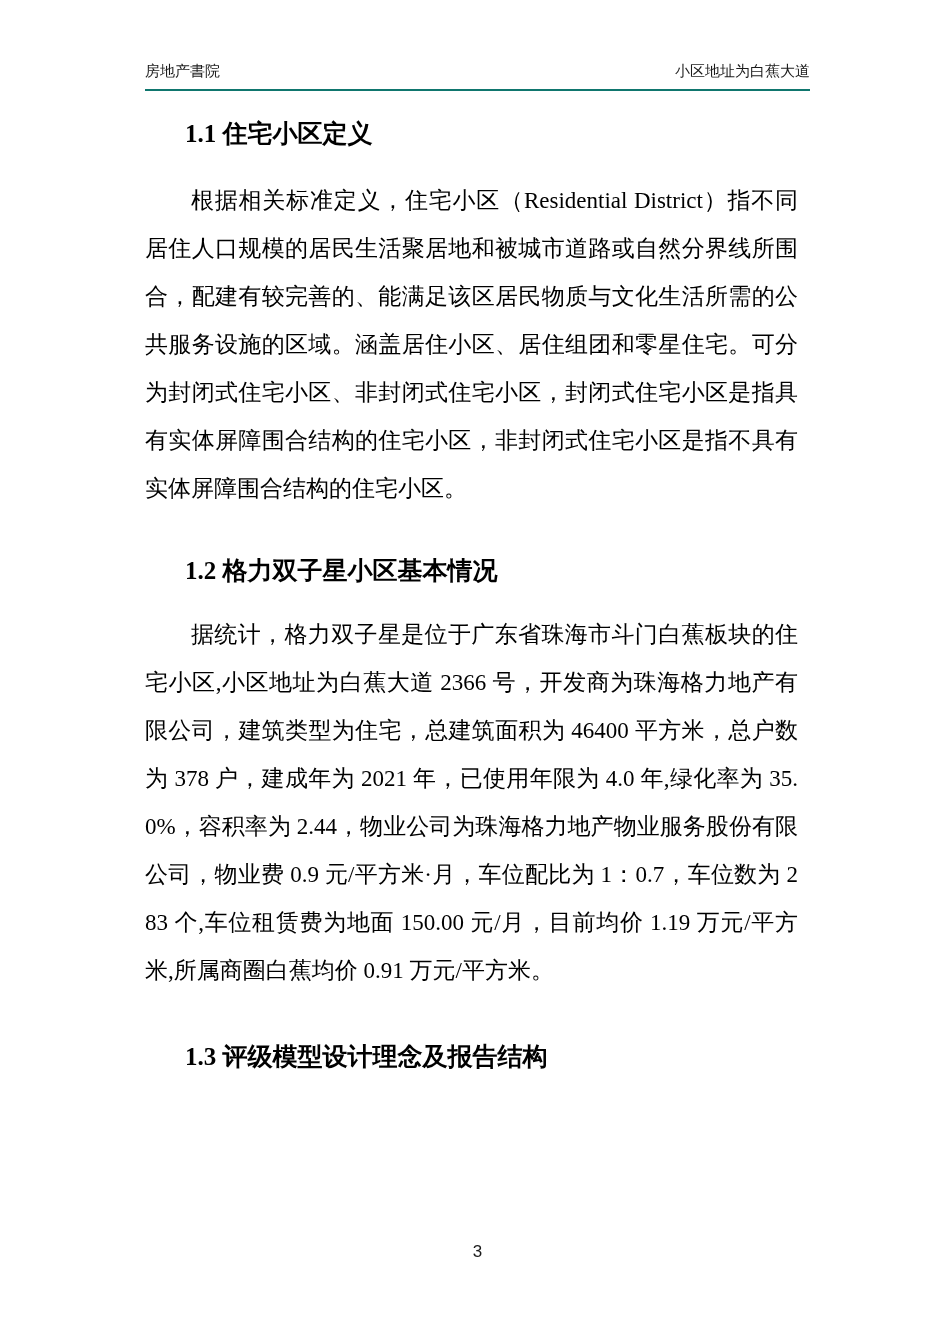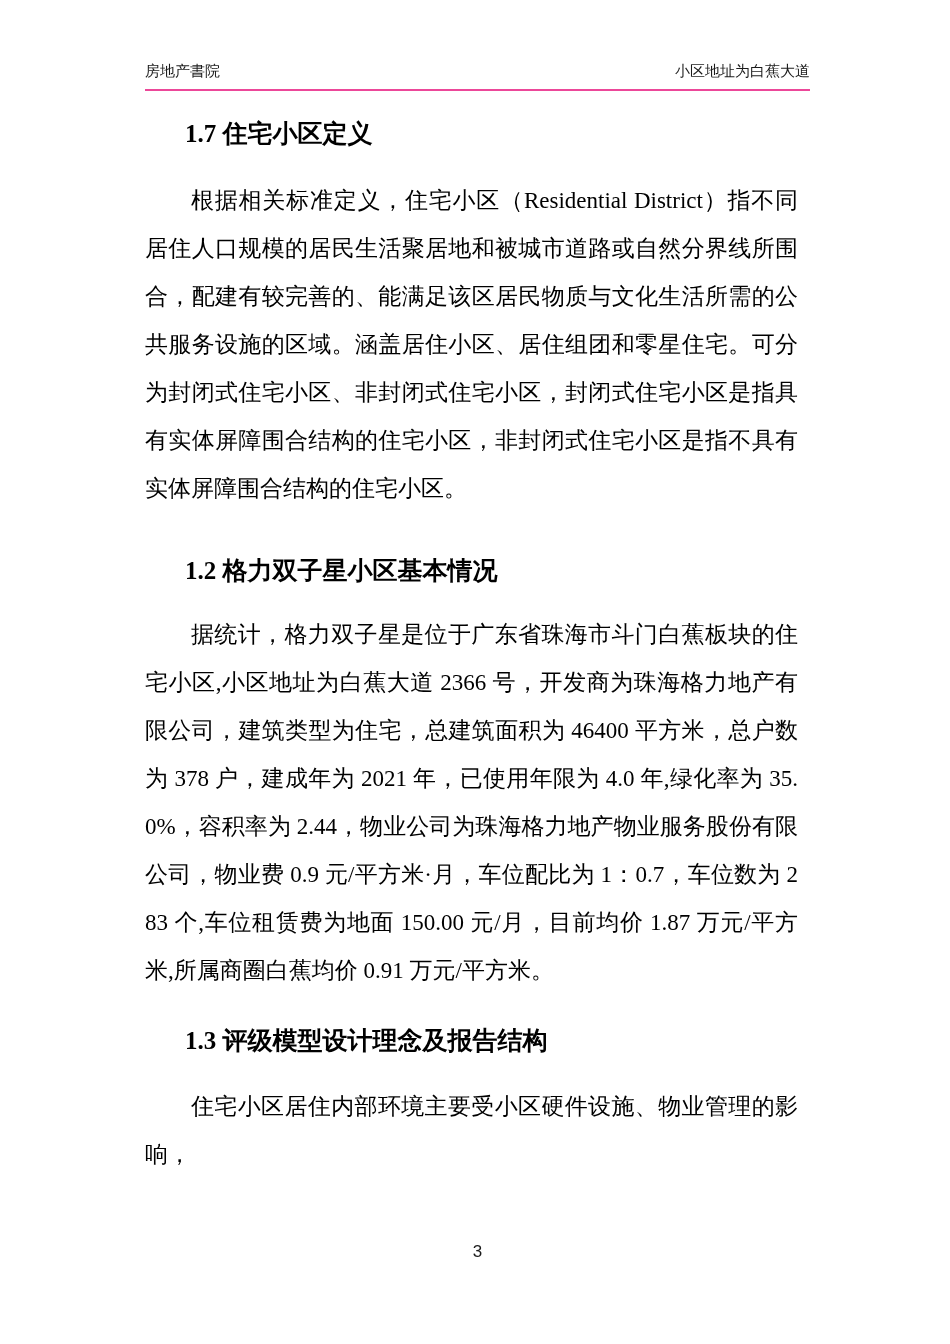--- a/index.html
+++ b/index.html
@@ -23,37 +23,37 @@
   }
   .page-header {
     margin-top: 62px;
     display: flex;
     justify-content: space-between;
     align-items: flex-end;
     font-family: "Liberation Sans", "DejaVu Sans", sans-serif;
     font-size: 15px;
     color: #1a1a1a;
     padding-bottom: 8px;
-    border-bottom: 2px solid #ec4899;
+    border-bottom: 2px solid #0f766e;
   }
   .chapter-title {
     margin: 57px 0 0 42px;
     font-size: 27px;
     line-height: 32px;
     font-weight: bold;
     letter-spacing: 1px;
   }
   .section-heading {
     margin: 28px 0 0 40px;
     font-size: 25px;
     line-height: 30px;
     font-weight: bold;
   }
   .section-heading.s2 { margin-top: 43px; }
-  .section-heading.s3 { margin-top: 31px; }
+  .section-heading.s3 { margin-top: 47px; }
   .para {
     margin: 28px 12px 0 0;
     font-size: 23px;
     line-height: 48px;
     text-indent: 2em;
     text-align: justify;
     text-justify: inter-ideograph;
     word-break: break-all;
   }
   .para.p2 { margin-top: 25px; }
@@ -73,27 +73,26 @@
 <body>
 
 <div class="doc">
 
   <div class="page-header">
     <span>房地产書院</span>
     <span>小区地址为白蕉大道</span>
   </div>
 
 
-  <h2 class="section-heading s1">1.7 住宅小区定义</h2>
+  <h2 class="section-heading s1">1.1 住宅小区定义</h2>
 
   <p class="para p1">根据相关标准定义，住宅小区（Residential District）指不同居住人口规模的居民生活聚居地和被城市道路或自然分界线所围合，配建有较完善的、能满足该区居民物质与文化生活所需的公共服务设施的区域。涵盖居住小区、居住组团和零星住宅。可分为封闭式住宅小区、非封闭式住宅小区，封闭式住宅小区是指具有实体屏障围合结构的住宅小区，非封闭式住宅小区是指不具有实体屏障围合结构的住宅小区。</p>
 
   <h2 class="section-heading s2">1.2 格力双子星小区基本情况</h2>
 
-  <p class="para p2">据统计，格力双子星是位于广东省珠海市斗门白蕉板块的住宅小区,小区地址为白蕉大道 2366 号，开发商为珠海格力地产有限公司，建筑类型为住宅，总建筑面积为 46400 平方米，总户数为 378 户，建成年为 2021 年，已使用年限为 4.0 年,绿化率为 35.0%，容积率为 2.44，物业公司为珠海格力地产物业服务股份有限公司，物业费 0.9 元/平方米·月，车位配比为 1：0.7，车位数为 283 个,车位租赁费为地面 150.00 元/月，目前均价 1.87 万元/平方米,所属商圈白蕉均价 0.91 万元/平方米。</p>
+  <p class="para p2">据统计，格力双子星是位于广东省珠海市斗门白蕉板块的住宅小区,小区地址为白蕉大道 2366 号，开发商为珠海格力地产有限公司，建筑类型为住宅，总建筑面积为 46400 平方米，总户数为 378 户，建成年为 2021 年，已使用年限为 4.0 年,绿化率为 35.0%，容积率为 2.44，物业公司为珠海格力地产物业服务股份有限公司，物业费 0.9 元/平方米·月，车位配比为 1：0.7，车位数为 283 个,车位租赁费为地面 150.00 元/月，目前均价 1.19 万元/平方米,所属商圈白蕉均价 0.91 万元/平方米。</p>
 
   <h2 class="section-heading s3">1.3 评级模型设计理念及报告结构</h2>
 
-  <p class="para p3">住宅小区居住内部环境主要受小区硬件设施、物业管理的影响，</p>
 
 </div>
 
 <div class="page-footer">3</div>
 
 </body></html>

